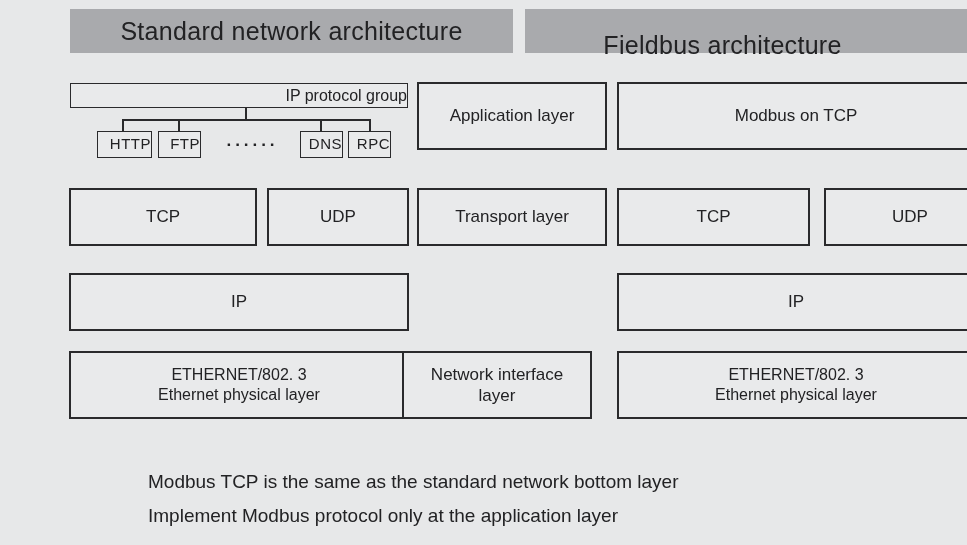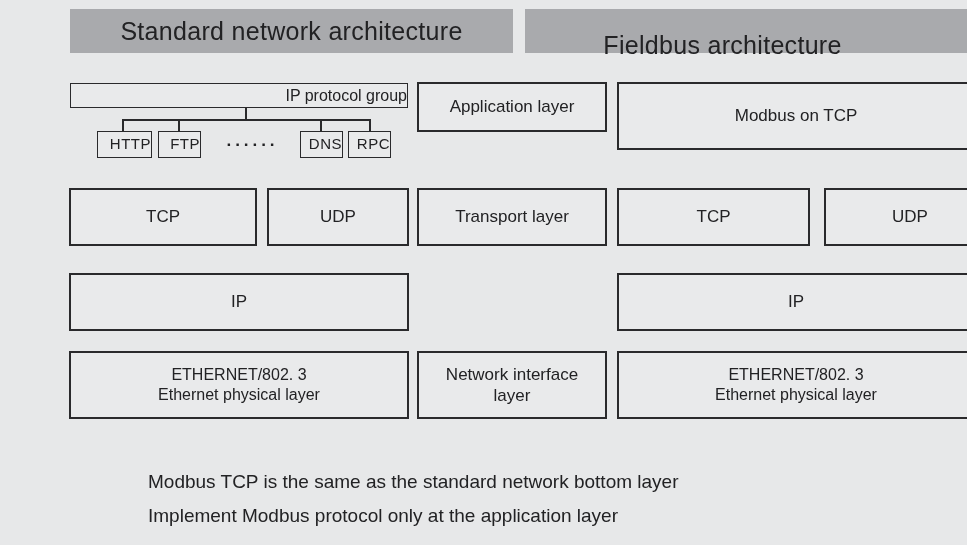--- a/index.html
+++ b/index.html
@@ -77,21 +77,21 @@
   <div class="dots" style="left:225px;top:131px;width:55px;height:27px;">
     <span>······</span>
   </div>
   <div class="box thin small" style="left:300px;top:131px;width:43px;height:27px;">
     <span>DNS</span>
   </div>
   <div class="box thin small" style="left:348px;top:131px;width:43px;height:27px;">
     <span>RPC</span>
   </div>
 
-  <div class="box" style="left:417px;top:82px;width:190px;height:50px;">
+  <div class="box" style="left:417px;top:82px;width:190px;height:68px;">
     <span>Application layer</span>
   </div>
   <div class="box" style="left:617px;top:82px;width:358px;height:68px;">
     <span>Modbus on TCP</span>
   </div>
 
   <div class="box" style="left:69px;top:188px;width:188px;height:58px;">
     <span>TCP</span>
   </div>
   <div class="box" style="left:267px;top:188px;width:142px;height:58px;">
@@ -111,21 +111,21 @@
     <span>IP</span>
   </div>
   <div class="box" style="left:617px;top:273px;width:358px;height:58px;">
     <span>IP</span>
   </div>
 
   <div class="box twoline" style="left:69px;top:351px;width:340px;height:68px;">
     <div>ETHERNET/802. 3</div>
     <div>Ethernet physical layer</div>
   </div>
-  <div class="box" style="left:417px;top:351px;width:190px;height:68px;">
+  <div class="box" style="left:402px;top:351px;width:190px;height:68px;">
     <span class="wrap-narrow">Network interface layer</span>
   </div>
   <div class="box twoline" style="left:617px;top:351px;width:358px;height:68px;">
     <div>ETHERNET/802. 3</div>
     <div>Ethernet physical layer</div>
   </div>
 
   <div class="note" style="top:471px;">Modbus TCP is the same as the standard network bottom layer</div>
   <div class="note" style="top:505px;">Implement Modbus protocol only at the application layer</div>
 

